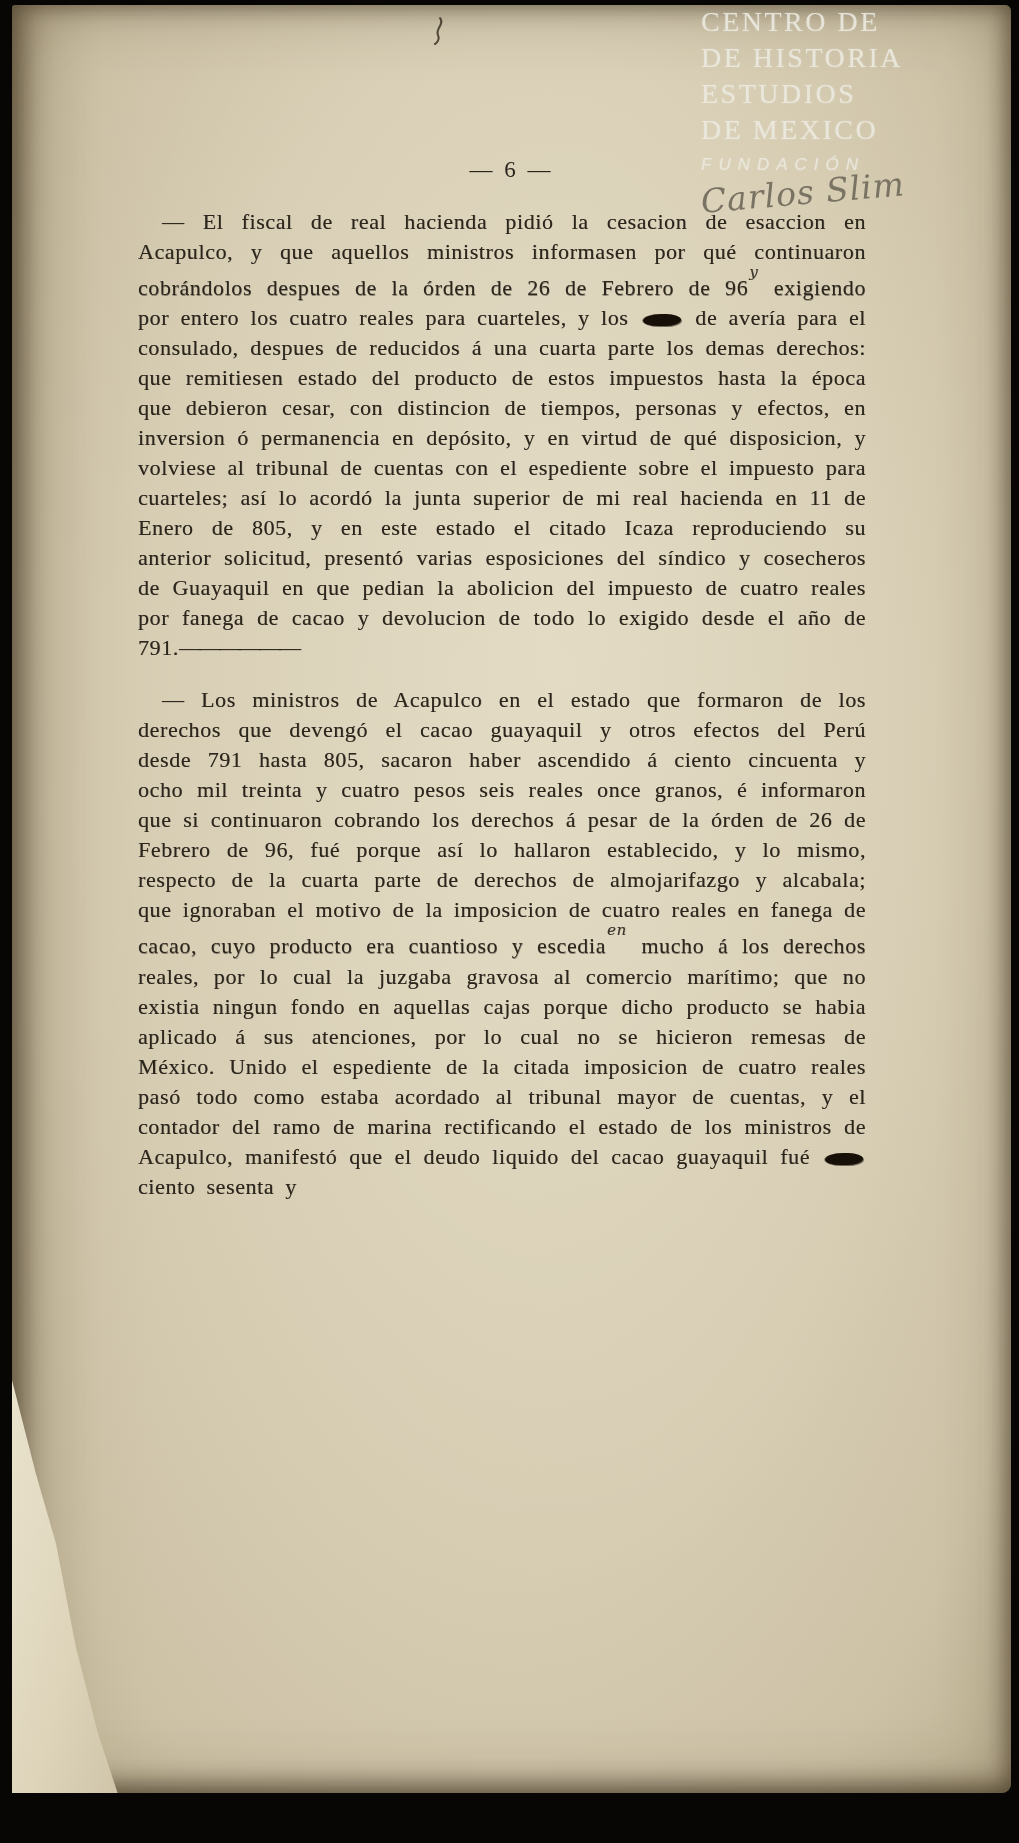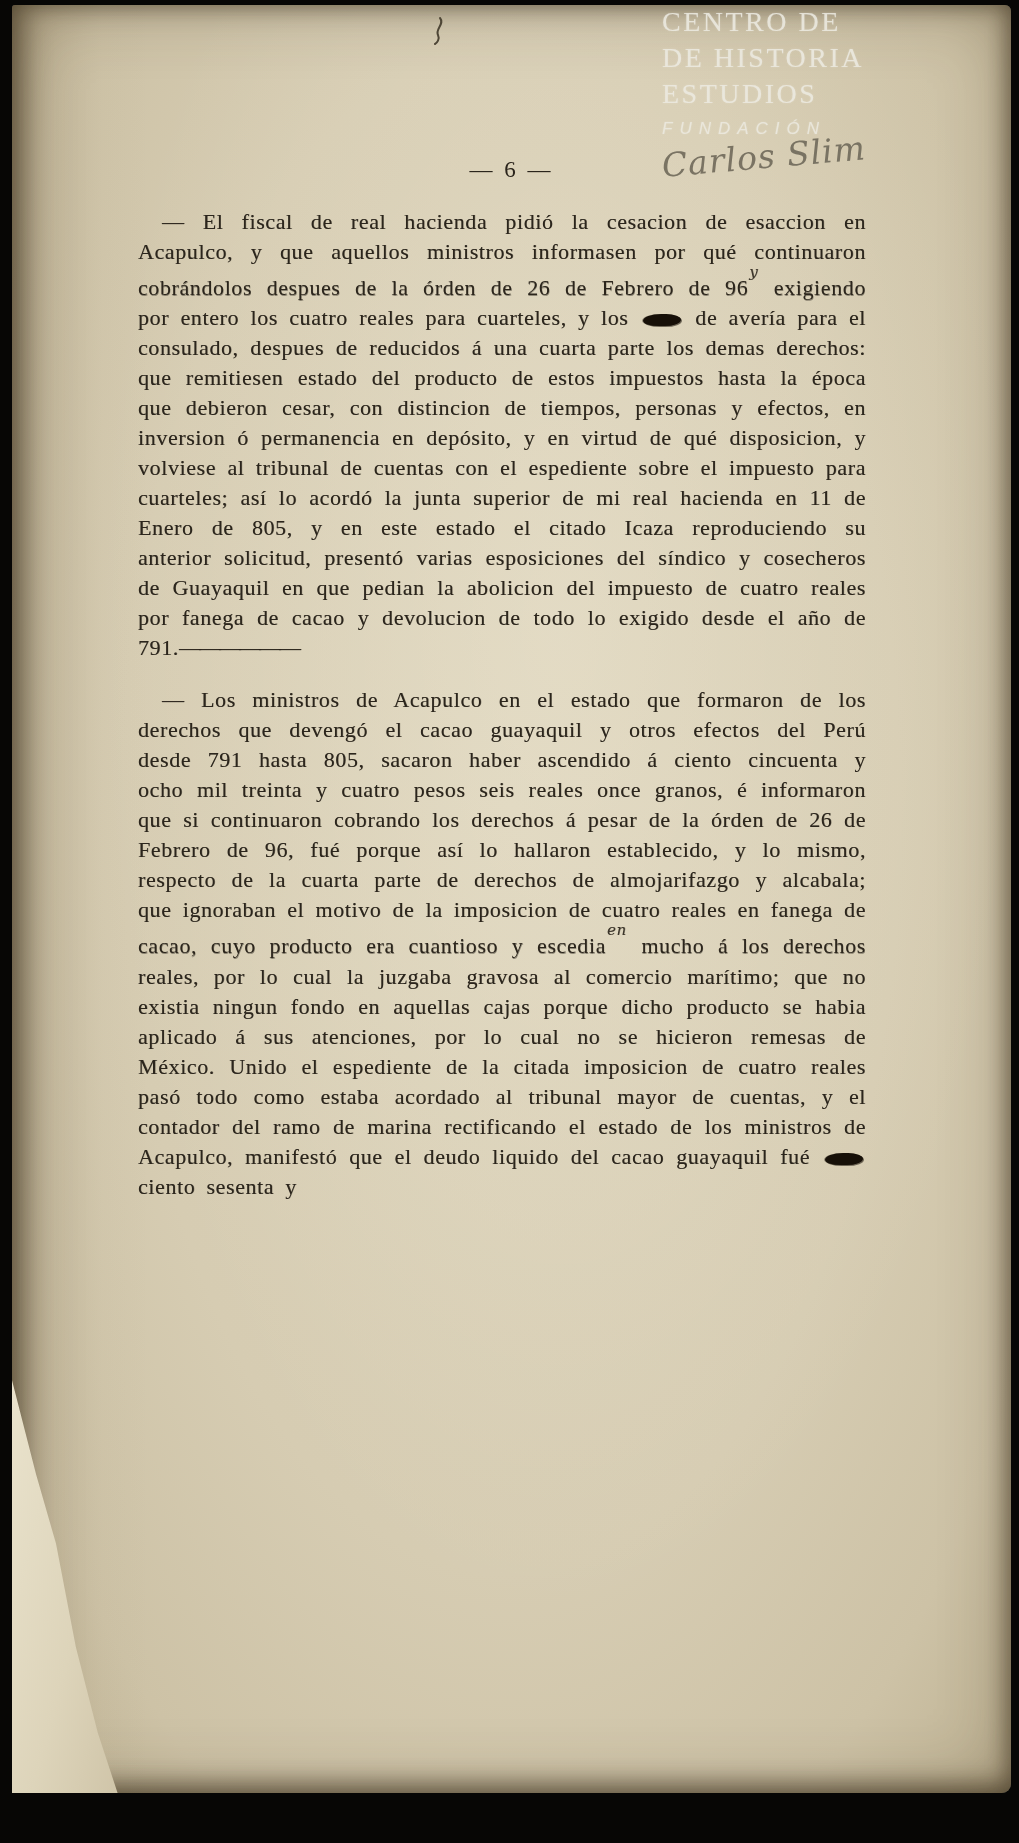--- a/index.html
+++ b/index.html
@@ -41,21 +41,21 @@
     width: 110px;
     height: 430px;
     background: linear-gradient(105deg, #eae3cd 0%, #ddd4ba 60%, #cfc4a8 100%);
     clip-path: polygon(0 4%, 22% 26%, 40% 42%, 58% 66%, 78% 86%, 96% 100%, 0 100%);
     filter: drop-shadow(3px -2px 3px rgba(0,0,0,0.55));
   }
   
   .watermark {
     position: absolute;
     top: 4px;
-    left: 662px;
+    left: 701px;
     width: 300px;
     color: #edebe2;
     z-index: 5;
   }
   .wm-line {
     font-family: "Liberation Serif", serif;
     font-size: 28px;
     line-height: 36px;
     letter-spacing: 2.5px;
     font-weight: 400;
@@ -157,20 +157,21 @@
       <p class="para"><span>— Los ministros de Acapulco en el estado que formaron de los derechos que devengó el cacao guayaquil y otros efectos del Perú desde 791 hasta 805, sacaron haber ascendido á ciento cincuenta y ocho mil treinta y cuatro pesos seis reales once granos, é informaron que si continuaron cobrando los derechos á pesar de la órden de 26 de Febrero de 96, fué porque así lo hallaron establecido, y lo mismo, respecto de la cuarta parte de derechos de almojarifazgo y alcabala; que ignoraban el motivo de la imposicion de cuatro reales en fanega de cacao, cuyo producto era cuantioso y escedia</span><sup class="handwritten-insert">en</sup><span> mucho á los derechos reales, por lo cual la juzgaba gravosa al comercio marítimo; que no existia ningun fondo en aquellas cajas porque dicho producto se habia aplicado á sus atenciones, por lo cual no se hicieron remesas de México. Unido el espediente de la citada imposicion de cuatro reales pasó todo como estaba acordado al tribunal mayor de cuentas, y el contador del ramo de marina rectificando el estado de los ministros de Acapulco, manifestó que el deudo liquido del cacao guayaquil fué</span> <span class="ink-blot"></span> <span>ciento sesenta y</span></p>
     </div>
 
     <div class="torn-corner"></div>
   </div>
 
   <div class="watermark">
     <div class="wm-line">CENTRO DE</div>
     <div class="wm-line">DE HISTORIA</div>
     <div class="wm-line">ESTUDIOS</div>
+    <div class="wm-line">DE MEXICO</div>
     <div class="wm-line wm-fundacion">FUNDACIÓN</div>
     <div class="wm-signature">Carlos Slim</div>
   </div>
 
   <div class="pen-mark">
     <svg width="22" height="30" viewBox="0 0 22 30">
       <path d="M12 2 C 17 8, 7 13, 10 19 C 12 23, 9 27, 7 28" stroke="#4e4636" stroke-width="2" fill="none" stroke-linecap="round"></path>
     </svg>
   </div>
 

